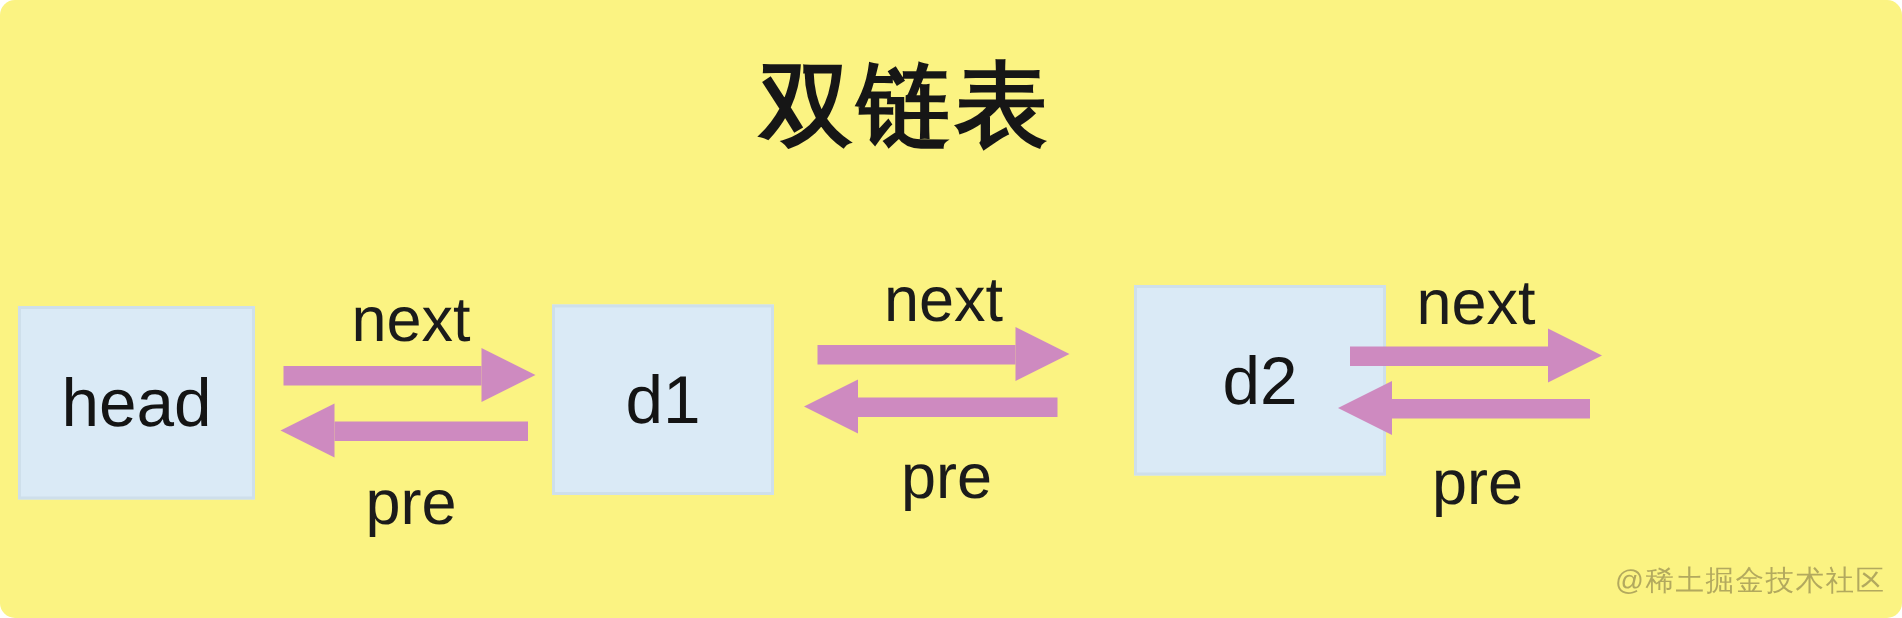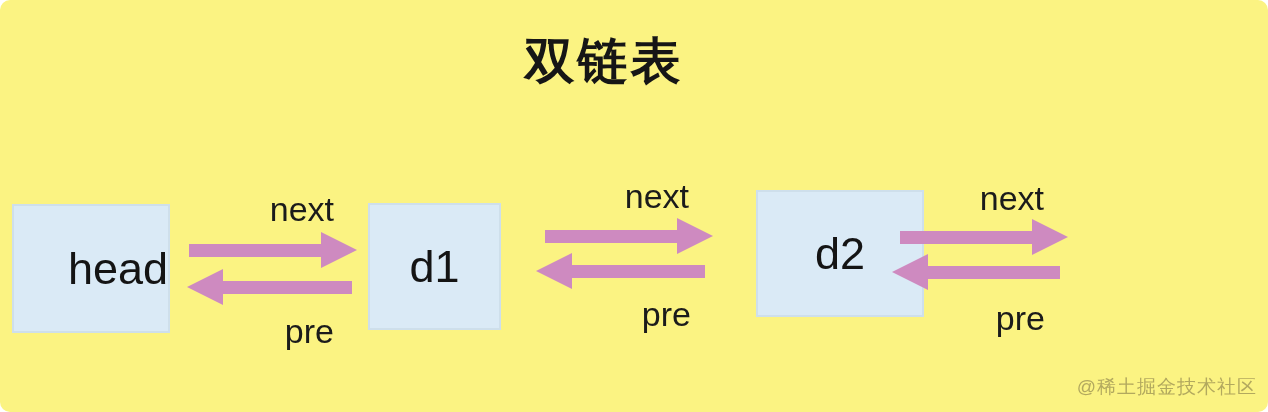--- a/index.html
+++ b/index.html
@@ -7,33 +7,33 @@
     position:relative;
     width:1268px;height:412px;
     background:#FBF382;
     border-radius:10px;
     overflow:hidden;
     font-family:"Liberation Sans","DejaVu Sans",sans-serif;
   }
   .title{
     position:absolute;left:0;top:28px;width:1208px;
     text-align:center;
-    font-size:50px;font-weight:600;color:#161616;
+    font-size:62px;font-weight:600;color:#161616;
     letter-spacing:3px;
   }
   .node{
     position:absolute;
     background:#DAEAF6;
     border:2px solid #CEDFEB;
     box-sizing:border-box;
     display:flex;align-items:center;justify-content:center;
     font-size:45px;color:#141414;
   }
-  .node-head{left:12px;top:204px;width:158px;height:129px;justify-content:flex-end;}
-  .node-d1{left:368px;top:203px;width:133px;height:127px;}
+  .node-head{left:12px;top:204px;width:158px;height:129px;}
+  .node-d1{left:368px;top:203px;width:148px;height:127px;}
   .node-d2{left:756px;top:190px;width:168px;height:127px;}
   .node-d3{left:1075px;top:191px;width:165px;height:127px;}
 
   .arrow{position:absolute;display:flex;align-items:center;height:36px;}
   .shaft{flex:1;height:13px;background:#CE8AC0;}
   .head-right{
     width:0;height:0;
     border-top:18px solid transparent;
     border-bottom:18px solid transparent;
     border-left:36px solid #CE8AC0;
@@ -45,22 +45,22 @@
     border-right:36px solid #CE8AC0;
   }
   .l1-next-arrow{left:189px;top:232px;width:168px;}
   .l1-pre-arrow {left:187px;top:269px;width:165px;}
   .l2-next-arrow{left:545px;top:218px;width:168px;}
   .l2-pre-arrow {left:536px;top:253px;width:169px;}
   .l3-next-arrow{left:900px;top:219px;width:168px;}
   .l3-pre-arrow {left:892px;top:254px;width:168px;}
 
   .link-label{
-    position:absolute;width:120px;text-align:right;
-    font-size:34px;line-height:1;color:#1b1b1b;
+    position:absolute;width:120px;text-align:center;
+    font-size:42px;line-height:1;color:#1b1b1b;
   }
   .l1-next-label{left:214px;top:192px;}
   .l1-pre-label {left:214px;top:314px;}
   .l2-next-label{left:569px;top:179px;}
   .l2-pre-label {left:571px;top:297px;}
   .l3-next-label{left:924px;top:181px;}
   .l3-pre-label {left:925px;top:301px;}
 
   .watermark{
     position:absolute;right:11px;bottom:12px;

